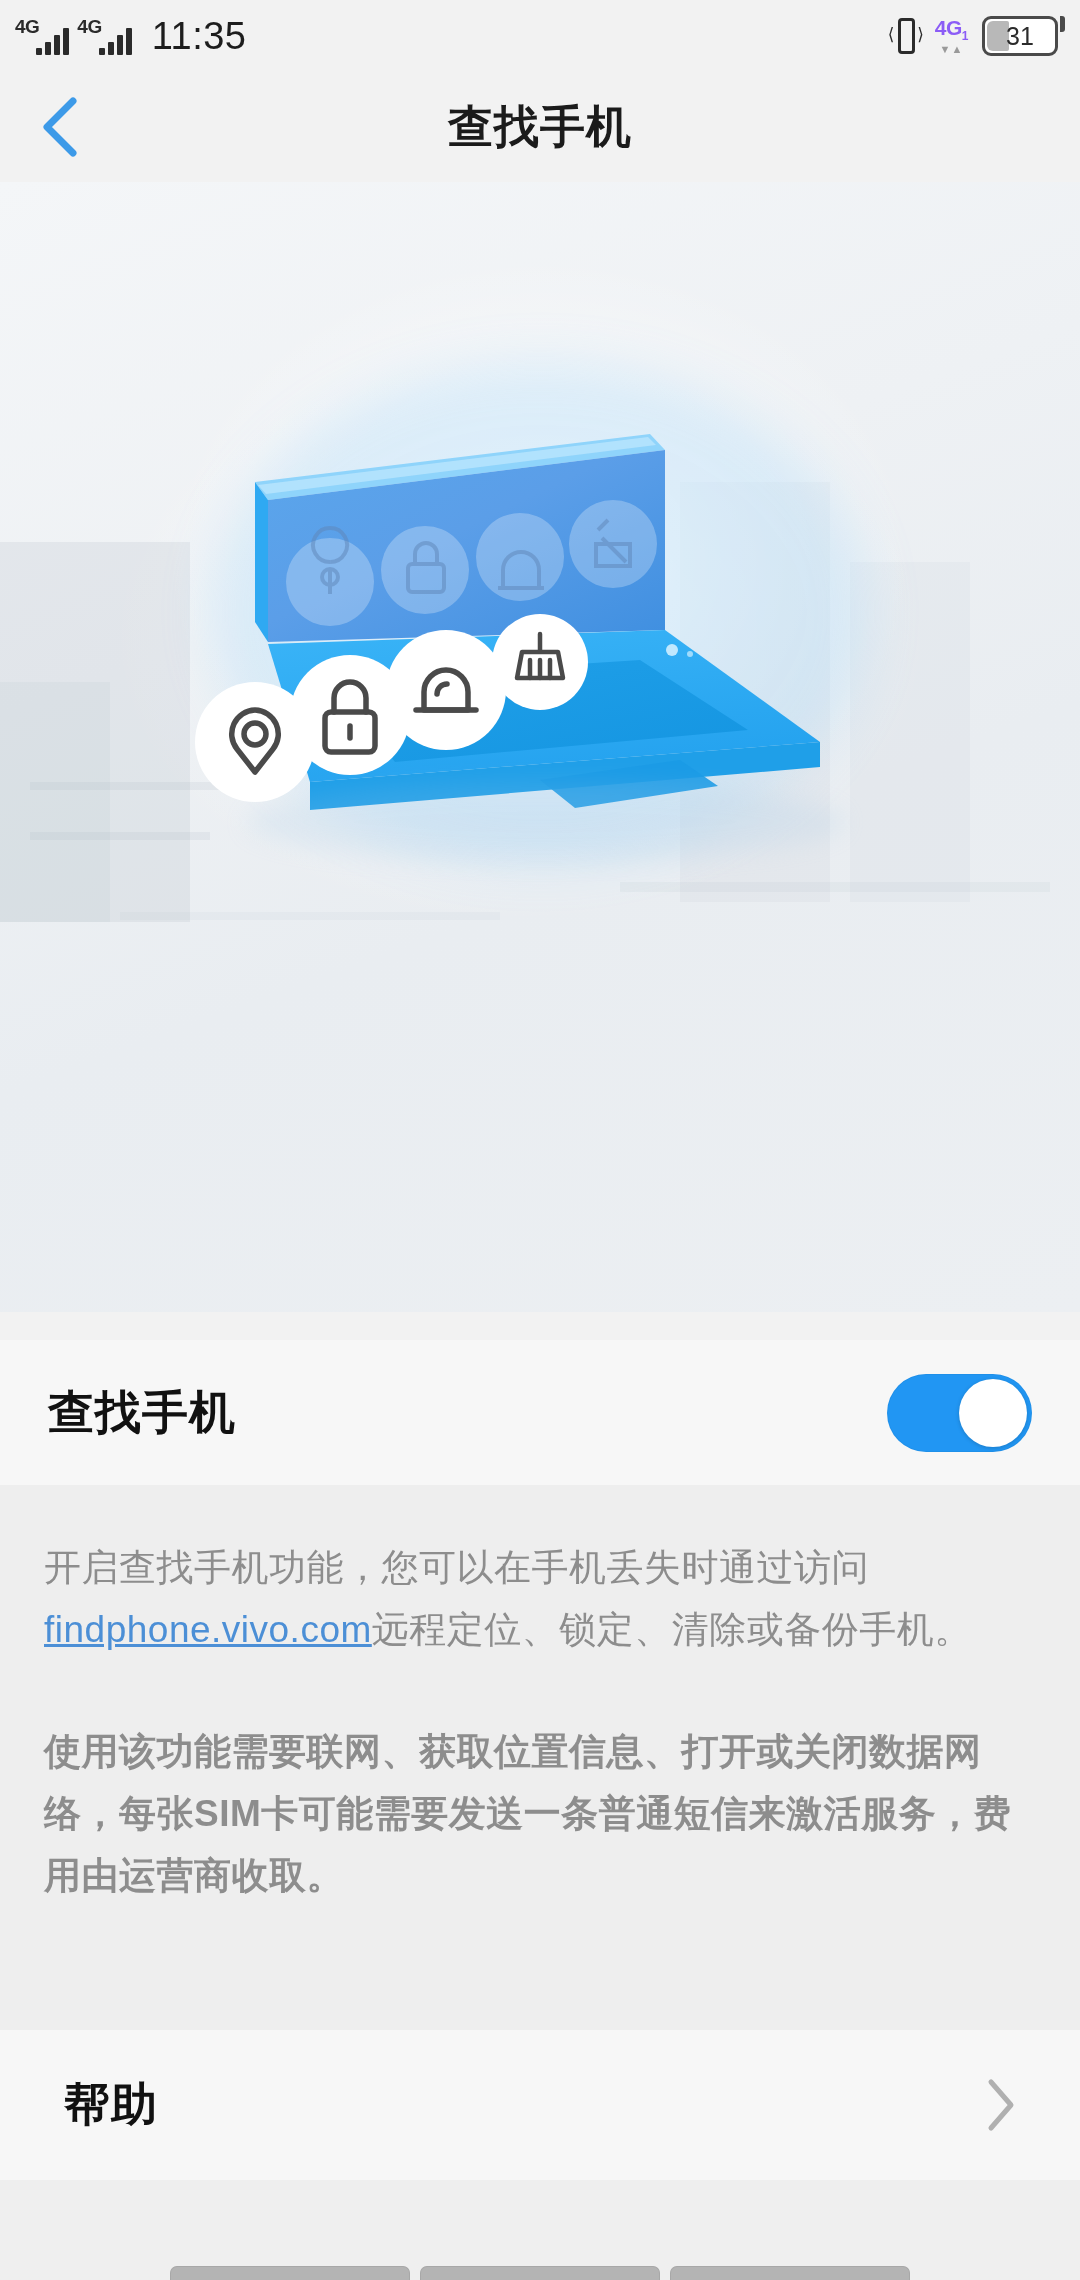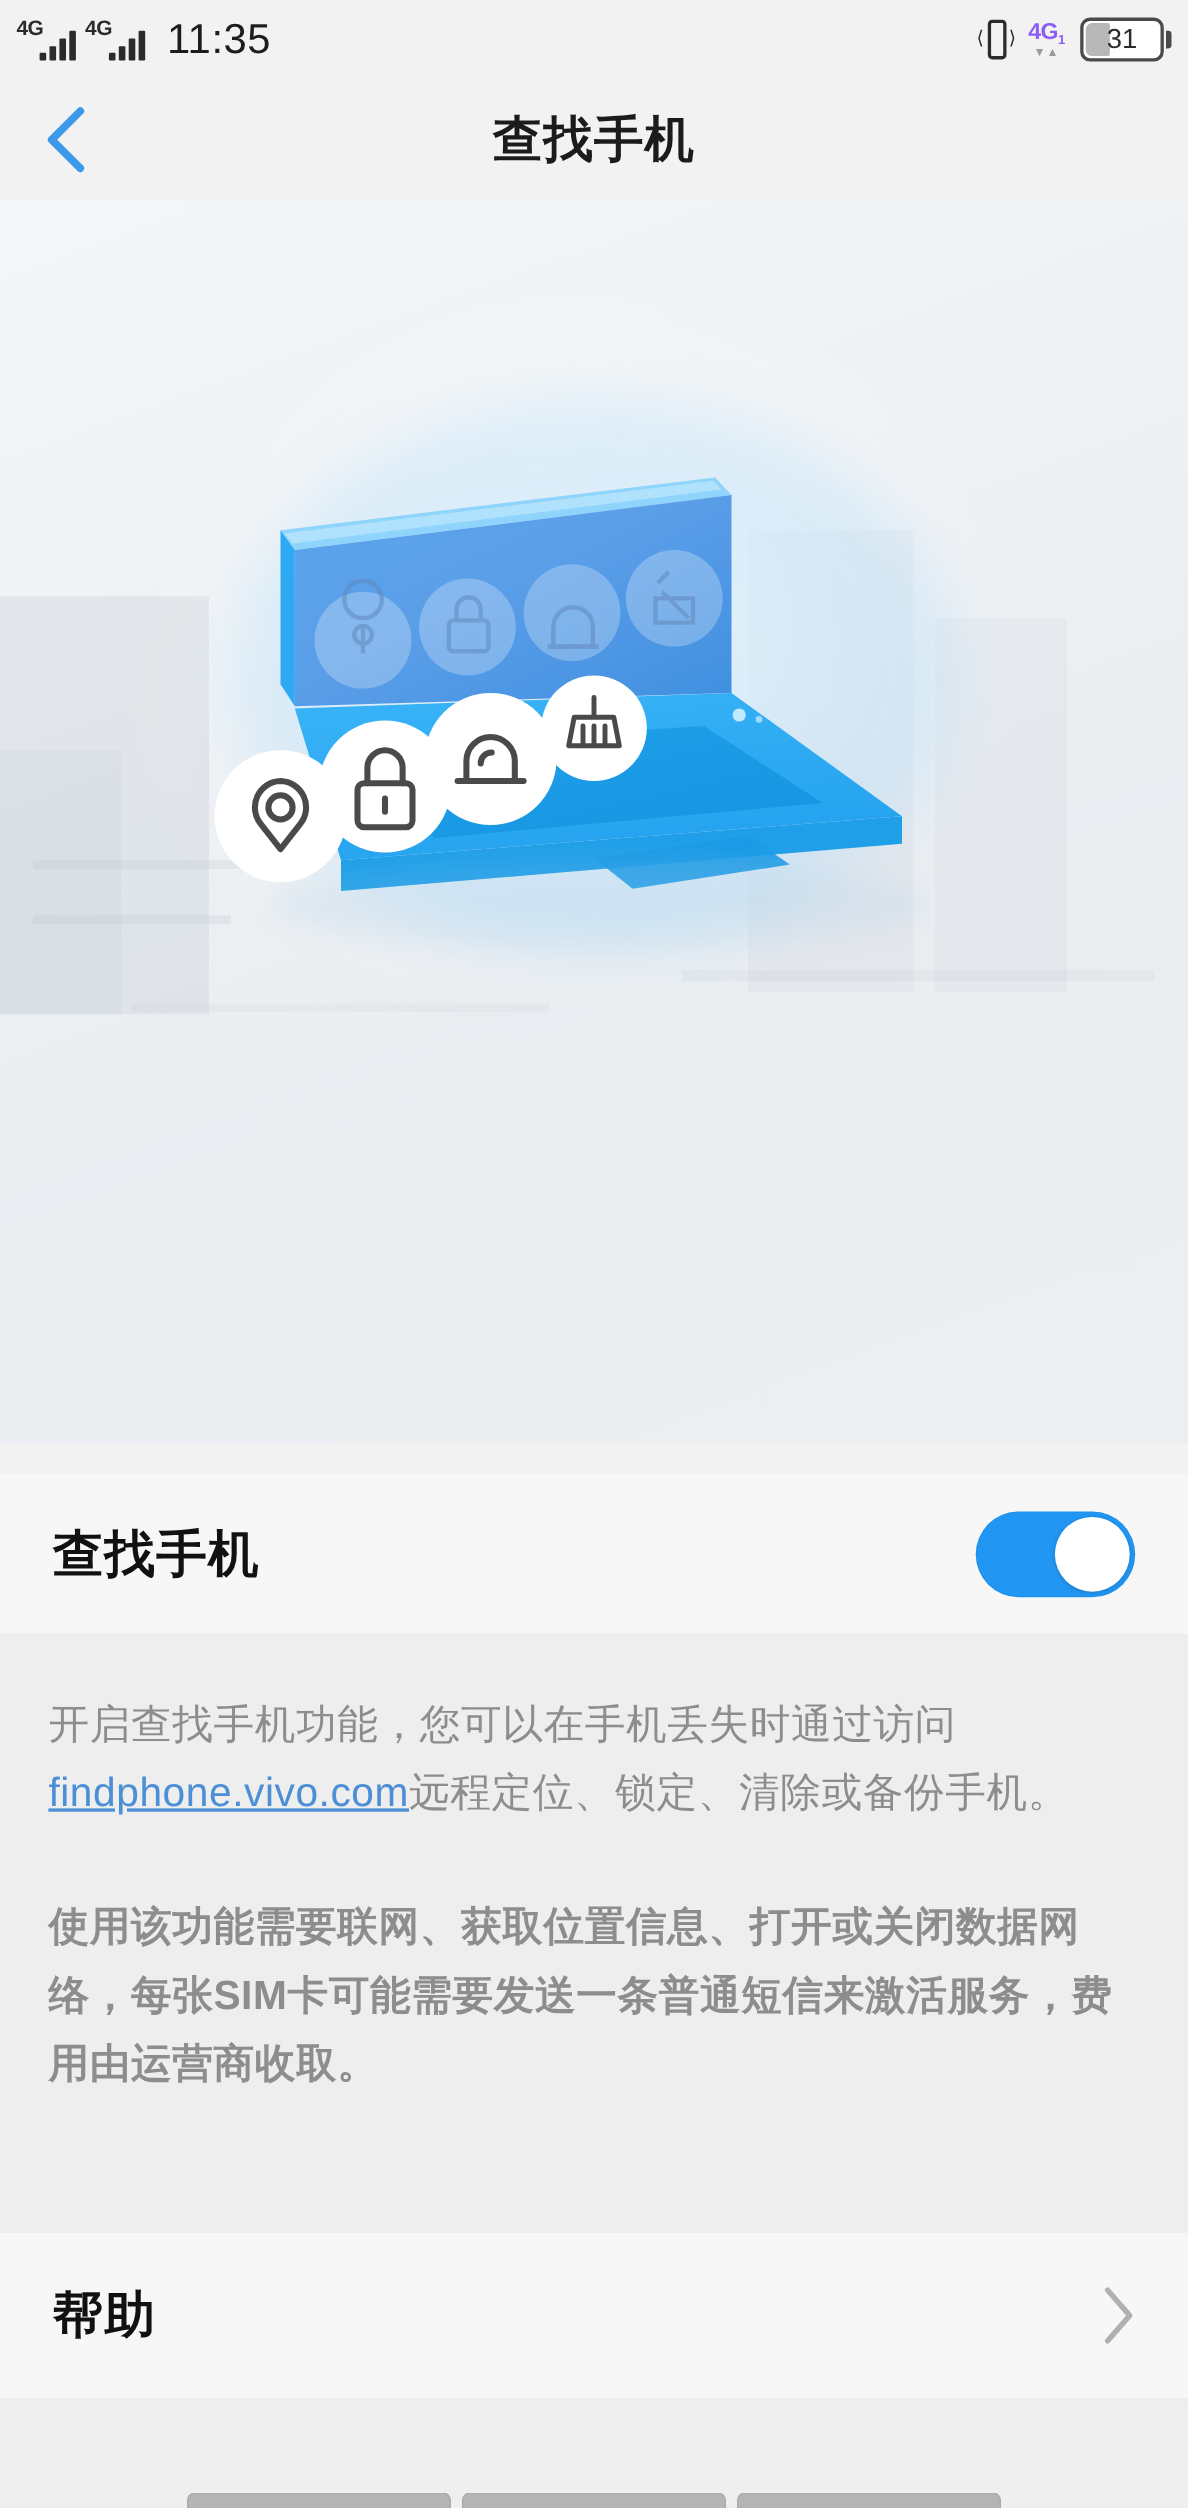--- a/index.html
+++ b/index.html
@@ -40,21 +40,21 @@
   }
   .vibrate .wv{ position:absolute; top:10px; font-size:17px; color:#2b2b2b; line-height:1; }
   .vibrate .wv.l{ left:-3px; }
   .vibrate .wv.r{ right:-3px; }
 
   .net{ display:flex; flex-direction:column; align-items:center; line-height:1; }
   .net .n1{ font-size:21px; font-weight:bold; color:#8b5cf6; letter-spacing:-0.5px;}
   .net .n1 sub{ font-size:12px; }
   .net .arrows{ font-size:11px; color:#9a9a9a; letter-spacing:1px; margin-top:1px;}
 
-  .battery{ position:relative; display:flex; align-items:center; }
+  .battery{ position:relative; display:flex; }
   .battery .shell{
     width:76px; height:40px; border:3px solid #4a4a4a; border-radius:9px;
     position:relative; overflow:hidden; background:#fff;
   }
   .battery .fill{
     position:absolute; left:2px; top:2px; bottom:2px; width:31%;
     background:#b8b8b8; border-radius:6px 2px 2px 6px;
   }
   .battery .lvl{
     position:absolute; inset:0; display:flex; align-items:center; justify-content:center;
@@ -132,21 +132,21 @@
   .p{
     font-size:37px; line-height:62px; color:#8d8d8d; letter-spacing:0.5px;
   }
   .p .lnk{ color:#4c8fd6; text-decoration:underline; }
   .p2{ margin-top:60px;font-weight:bold; }
 
   
   .help-row{
     position:absolute; top:2030px; left:0; width:1080px; height:150px;
     background:#f7f7f7; display:flex; align-items:center;
-    justify-content:space-between; padding:0 48px;
+    justify-content:space-between; padding:0 64px;
   }
   .help-label{ font-size:46px; color:#111; font-weight:bold; letter-spacing:1px; }
   .chev{ width:30px; height:54px; }
 
   
   .navbar{
     position:absolute; bottom:0; left:0; width:1080px; height:90px;
     background:#efefef; display:flex; align-items:flex-end;
     justify-content:center; gap:10px; padding-bottom:0px;
   }

